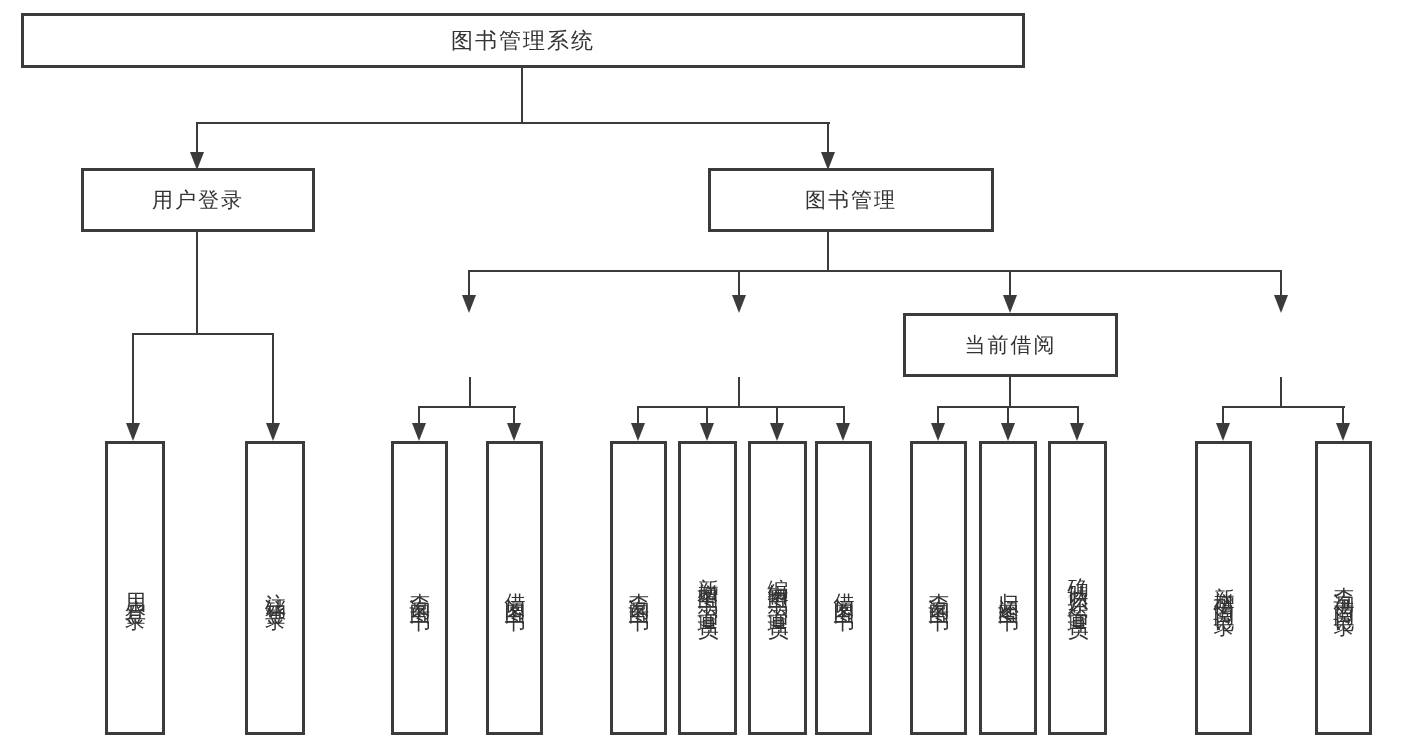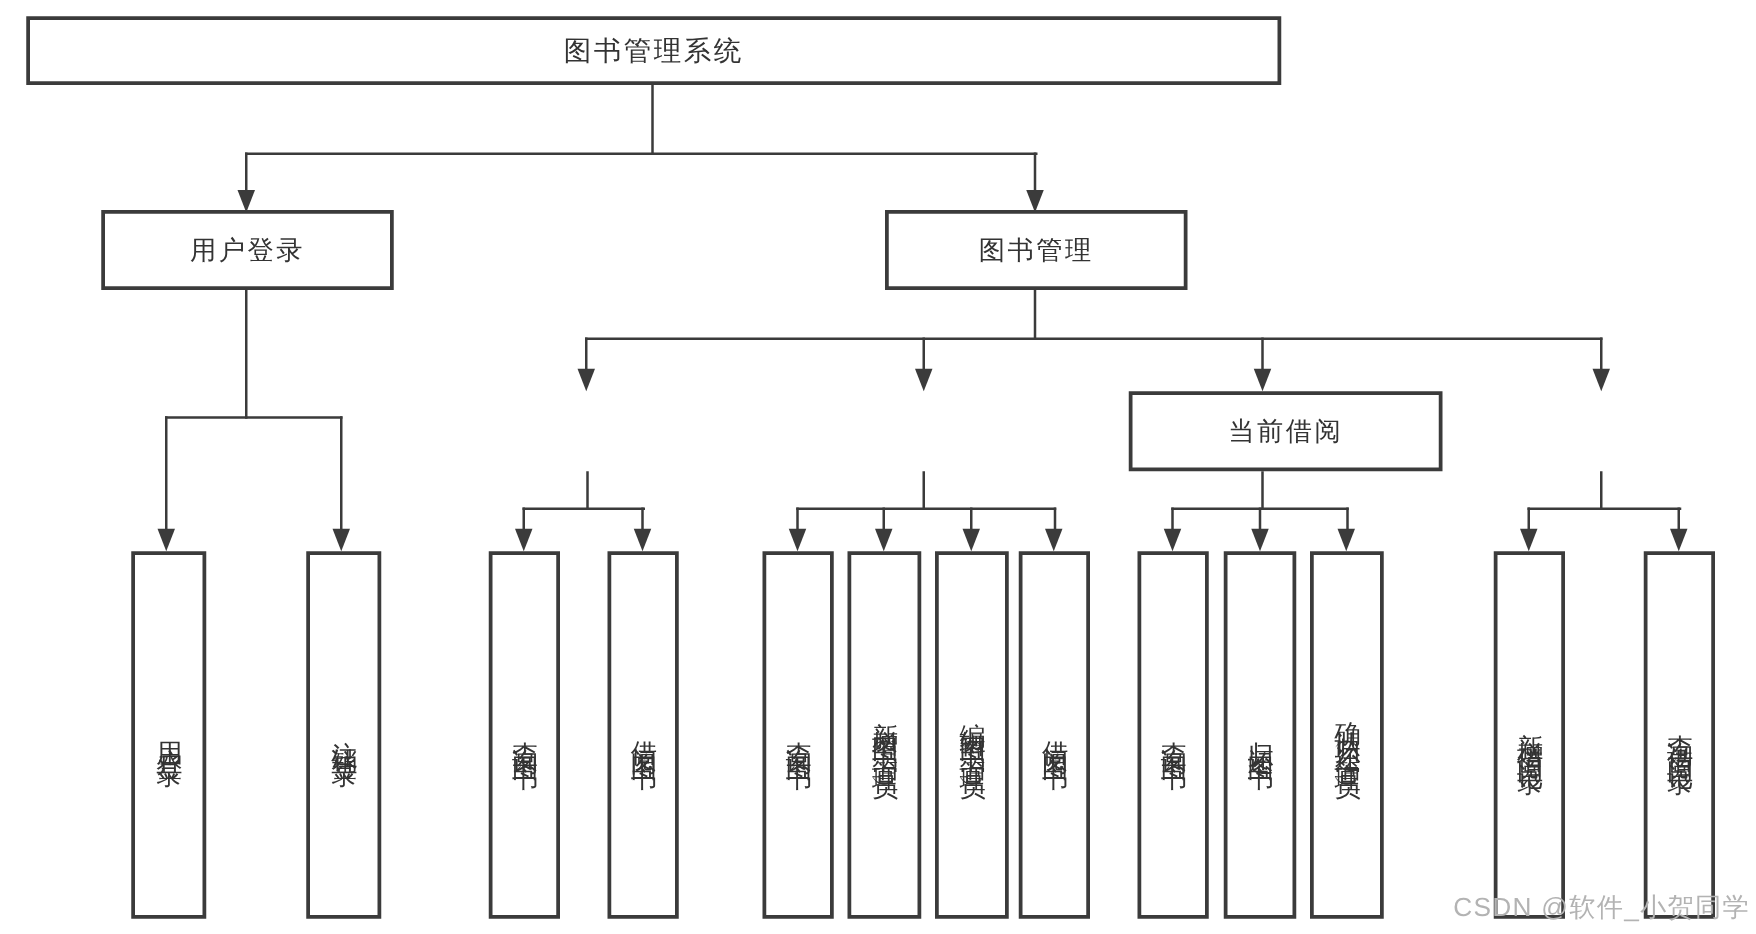--- a/index.html
+++ b/index.html
@@ -13,20 +13,21 @@
     background: var(--background);
     font-family: "Liberation Sans", "DejaVu Sans", sans-serif;
     color: var(--text);
   }
   .canvas {
     position: relative;
     width: 1405px;
     height: 747px;
     background: var(--background);
     overflow: hidden;
+    font-family: Liberation Serif, serif;
   }
   .node {
     position: absolute;
     box-sizing: border-box;
     border: 3px solid var(--line);
     background: var(--background);
     display: flex;
     align-items: center;
     justify-content: center;
     text-align: center;
@@ -79,21 +80,21 @@
   <div class="vl" style="left:521px;top:68px;height:56px"></div>
   <div class="hl" style="left:196px;top:122px;width:634px"></div>
   <div class="vl" style="left:196px;top:122px;height:31px"></div>
   <div class="arrow" style="left:190px;top:152px"></div>
   <div class="vl" style="left:827px;top:122px;height:31px"></div>
   <div class="arrow" style="left:821px;top:152px"></div>
 
   <div class="node" style="left:81px;top:168px;width:234px;height:64px">
     <span class="hlabel">用户登录</span>
   </div>
-  <div class="node" style="left:708px;top:168px;width:242px;height:64px">
+  <div class="node" style="left:708px;top:168px;width:286px;height:64px">
     <span class="hlabel">图书管理</span>
   </div>
 
   <div class="vl" style="left:196px;top:232px;height:103px"></div>
   <div class="hl" style="left:132px;top:333px;width:142px"></div>
   <div class="vl" style="left:132px;top:333px;height:91px"></div>
   <div class="arrow" style="left:126px;top:423px"></div>
   <div class="vl" style="left:272px;top:333px;height:91px"></div>
   <div class="arrow" style="left:266px;top:423px"></div>
 
@@ -101,21 +102,21 @@
   <div class="hl" style="left:468px;top:270px;width:814px"></div>
   <div class="vl" style="left:468px;top:270px;height:27px"></div>
   <div class="arrow" style="left:462px;top:295px"></div>
   <div class="vl" style="left:738px;top:270px;height:27px"></div>
   <div class="arrow" style="left:732px;top:295px"></div>
   <div class="vl" style="left:1009px;top:270px;height:27px"></div>
   <div class="arrow" style="left:1003px;top:295px"></div>
   <div class="vl" style="left:1280px;top:270px;height:27px"></div>
   <div class="arrow" style="left:1274px;top:295px"></div>
 
-  <div class="node" style="left:903px;top:313px;width:251px;height:64px">
+  <div class="node" style="left:903px;top:313px;width:215px;height:64px">
     <span class="hlabel">当前借阅</span>
   </div>
 
   <div class="vl" style="left:469px;top:377px;height:31px"></div>
   <div class="hl" style="left:418px;top:406px;width:98px"></div>
   <div class="vl" style="left:418px;top:406px;height:18px"></div>
   <div class="arrow" style="left:412px;top:423px"></div>
   <div class="vl" style="left:513px;top:406px;height:18px"></div>
   <div class="arrow" style="left:507px;top:423px"></div>
 
@@ -183,15 +184,14 @@
     <span class="vlabel">确认归还（管理员）</span>
   </div>
 
   <div class="node leaf" style="left:1195px;top:441px;width:57px;height:294px">
     <span class="vlabel">新增借阅记录</span>
   </div>
   <div class="node leaf" style="left:1315px;top:441px;width:57px;height:294px">
     <span class="vlabel">查询借阅记录</span>
   </div>
 
-  <div class="watermark">CSDN @软件_小贺同学</div>
 
 </div>
 
 </body></html>

